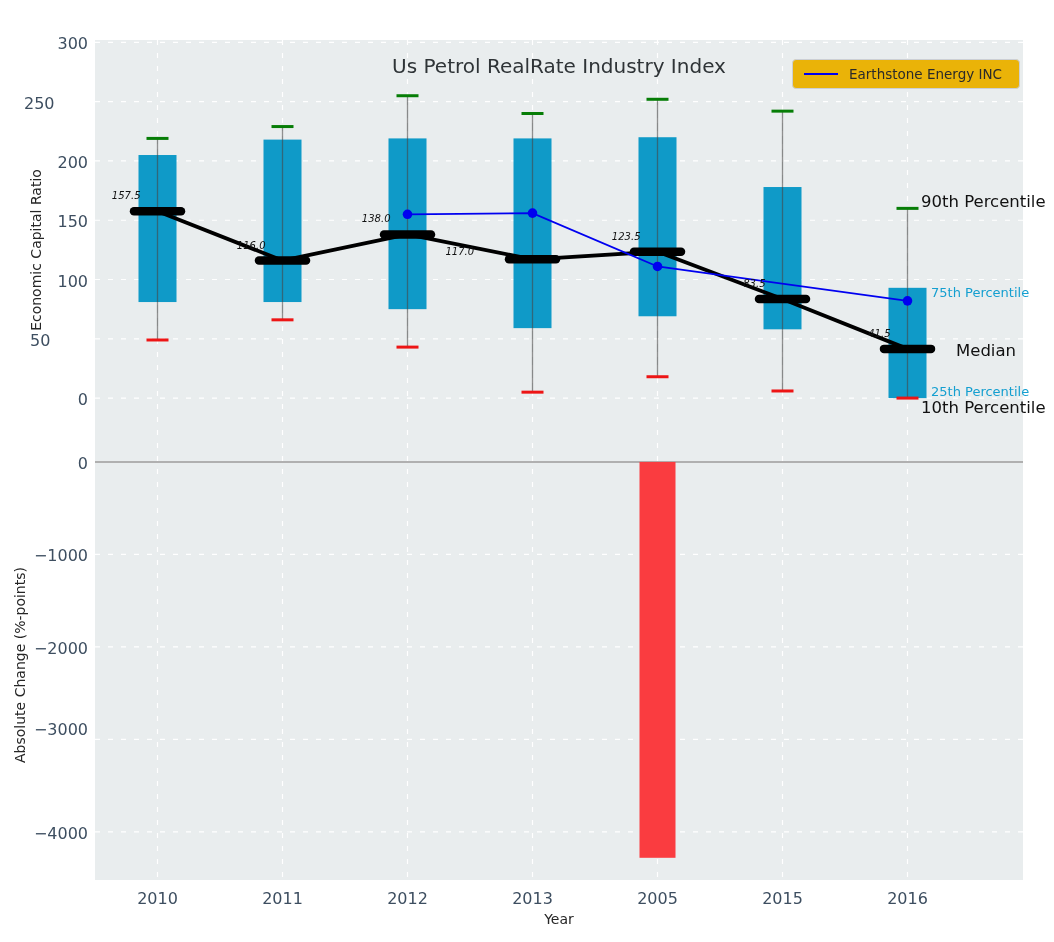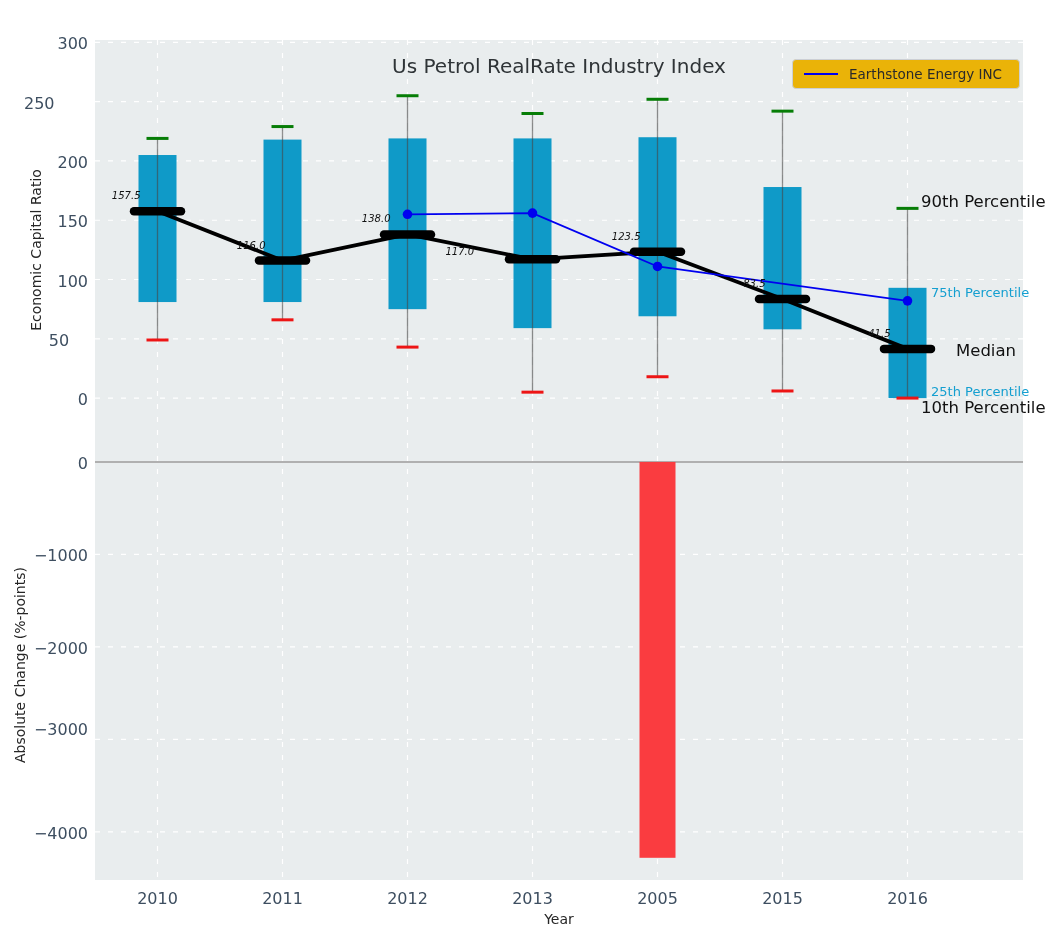--- a/index.html
+++ b/index.html
@@ -96,21 +96,21 @@
       <line x1="884" y1="348.87857142857143" x2="931" y2="348.87857142857143" stroke="#000000" stroke-width="8.5" stroke-linecap="round"></line>
       <polyline points="407.5,214.3 532.5,213.11428571428573 657.5,266.47142857142853 907.5,300.8571428571429" fill="none" stroke="#0000f0" stroke-width="1.8"></polyline>
       <circle cx="407.5" cy="214.3" r="4.8" fill="#0000f0"></circle>
       <circle cx="532.5" cy="213.11428571428573" r="4.8" fill="#0000f0"></circle>
       <circle cx="657.5" cy="266.47142857142853" r="4.8" fill="#0000f0"></circle>
       <circle cx="907.5" cy="300.8571428571429" r="4.8" fill="#0000f0"></circle>
     </svg>
 
   <div id="labels">
       <div class="ticklabel" style="left: 30px; top: 390.086px; width: 58px; text-align: right;">0</div>
-      <div class="ticklabel" style="left: 30px; top: 330.8px; width: 58px; text-align: center;">50</div>
+      <div class="ticklabel" style="left: 30px; top: 330.8px; width: 58px; text-align: left;">50</div>
       <div class="ticklabel" style="left: 30px; top: 271.514px; width: 58px; text-align: right;">100</div>
       <div class="ticklabel" style="left: 30px; top: 212.229px; width: 58px; text-align: right;">150</div>
       <div class="ticklabel" style="left: 30px; top: 152.943px; width: 58px; text-align: right;">200</div>
       <div class="ticklabel" style="left: 24px; top: 93.6571px; width: 58px; text-align: left;">250</div>
       <div class="ticklabel" style="left: 30px; top: 34.3714px; width: 58px; text-align: right;">300</div>
       <div class="ticklabel" style="left: 30px; top: 453.937px; width: 58px; text-align: right;">0</div>
       <div class="ticklabel" style="left: 30px; top: 546.429px; width: 58px; text-align: right;">−1000</div>
       <div class="ticklabel" style="left: 30px; top: 638.921px; width: 58px; text-align: right;">−2000</div>
       <div class="ticklabel" style="left: 30px; top: 720px; width: 58px; text-align: right;">−3000</div>
       <div class="ticklabel" style="left: 30px; top: 823.904px; width: 58px; text-align: right;">−4000</div>

